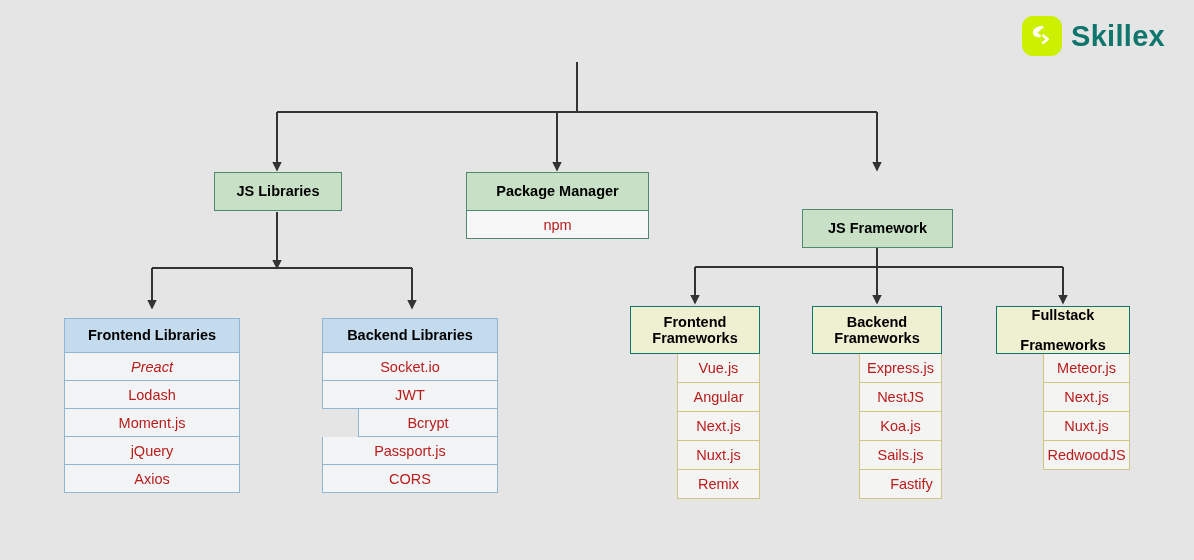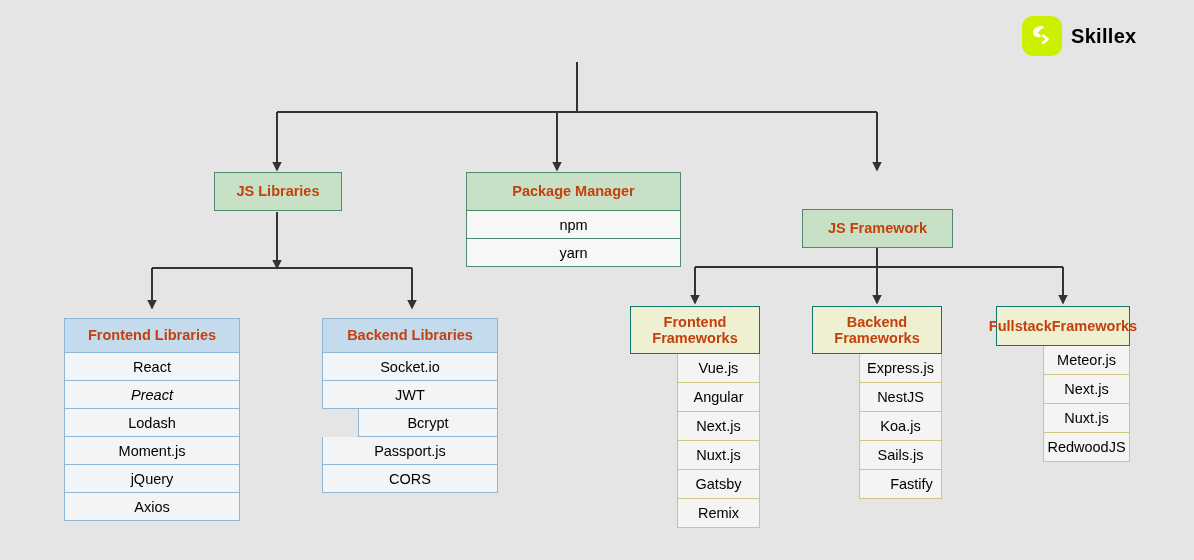--- a/index.html
+++ b/index.html
@@ -28,47 +28,47 @@
   #logo{
     left:1022px;top:16px;
     display:flex;align-items:center;gap:9px;
   }
   #logo-mark{
     width:40px;height:40px;border-radius:11px;
     background:#ccf000;
     display:flex;align-items:center;justify-content:center;
   }
   #logo-text{
-    font-size:20px;font-weight:bold;color:#000000;
+    font-size:29px;font-weight:bold;color:#0f766e;
     letter-spacing:0.3px;
     line-height:1;
   }
 
   
   #wires{left:0;top:0;width:1194px;height:560px;pointer-events:none;}
 
   
   .node{
     box-sizing:border-box;
   }
   .node .hdr{
     box-sizing:border-box;
     display:flex;align-items:center;justify-content:center;
     text-align:center;
     font-weight:bold;
     font-size:14.5px;
     line-height:1.12;
-    color:#c2410c;
+    color:#000000;
   }
   .node .row{
     box-sizing:border-box;
     display:flex;align-items:center;justify-content:center;
     text-align:center;
     font-size:14.5px;
-    color:#000000;
+    color:#b91c1c;
     background:#f4f4f4;
   }
 
   
   .green .hdr{background:#c8e1c6;border:1px solid #4f8a6e;}
   .green .row{border:1px solid #4f8a6e;border-top:none;background:#f6f7f6;}
 
   
   .blue .hdr{background:#c4dbee;border:1px solid #8fb6d4;}
   .blue .row{border:1px solid #8fb6d4;border-top:none;background:#f3f4f5;}
@@ -125,33 +125,31 @@
       <path d="M 695 267 L 1063 267"></path>
       <path d="M 695 267 L 695 303" marker-end="url(#arrow)"></path>
       <path d="M 1063 267 L 1063 303" marker-end="url(#arrow)"></path>
     </g>
   </svg>
 
   <div class="abs node green" style="left:214px;top:172px;width:128px;">
     <div class="hdr" style="height:39px;">JS Libraries</div>
   </div>
 
-  <div class="abs node green" style="left:466px;top:172px;width:215px;">
+  <div class="abs node green" style="left:466px;top:172px;width:183px;">
     <div class="hdr" style="height:39px;">Package Manager</div>
     <div class="row" style="height:28px;">npm</div>
-    <div class="row" style="height:28px;">yarn</div>
   </div>
 
   <div class="abs node green" style="left:802px;top:172px;width:151px;">
     <div class="hdr" style="height:39px;margin-top:37px;">JS Framework</div>
   </div>
 
   <div class="abs node blue" style="left:64px;top:318px;width:176px;">
     <div class="hdr" style="height:35px;">Frontend Libraries</div>
-    <div class="row" style="height:28px;">React</div>
     <div class="row" style="height:28px;font-style:italic;">Preact</div>
     <div class="row" style="height:28px;">Lodash</div>
     <div class="row" style="height:28px;">Moment.js</div>
     <div class="row" style="height:28px;">jQuery</div>
     <div class="row" style="height:28px;">Axios</div>
   </div>
 
   <div class="abs node blue" style="left:322px;top:318px;width:176px;">
     <div class="hdr" style="height:35px;">Backend Libraries</div>
     <div class="row" style="height:28px;">Socket.io</div>
@@ -163,38 +161,37 @@
 
   <div class="abs node yellow" style="left:630px;top:306px;width:130px;">
     <div class="hdr" style="height:48px;flex-direction:column;">
       <span>Frontend</span>
       <span>Frameworks</span>
     </div>
     <div class="row" style="height:29px;">Vue.js</div>
     <div class="row" style="height:29px;">Angular</div>
     <div class="row" style="height:29px;">Next.js</div>
     <div class="row" style="height:29px;">Nuxt.js</div>
-    <div class="row" style="height:29px;">Gatsby</div>
     <div class="row" style="height:29px;">Remix</div>
   </div>
 
   <div class="abs node yellow" style="left:812px;top:306px;width:130px;">
     <div class="hdr" style="height:48px;flex-direction:column;">
       <span>Backend</span>
       <span>Frameworks</span>
     </div>
     <div class="row" style="height:29px;">Express.js</div>
     <div class="row" style="height:29px;">NestJS</div>
     <div class="row" style="height:29px;">Koa.js</div>
     <div class="row" style="height:29px;">Sails.js</div>
     <div class="row" style="height:29px;padding-left:22px;">Fastify</div>
   </div>
 
   <div class="abs node yellow" style="left:996px;top:306px;width:134px;">
-    <div class="hdr" style="height:40px;">
+    <div class="hdr" style="height:48px;flex-direction:column;justify-content:space-between;">
       <span>Fullstack</span>
       <span>Frameworks</span>
     </div>
     <div class="row" style="height:29px;">Meteor.js</div>
     <div class="row" style="height:29px;">Next.js</div>
     <div class="row" style="height:29px;">Nuxt.js</div>
     <div class="row" style="height:29px;">RedwoodJS</div>
   </div>
 
 </div>

